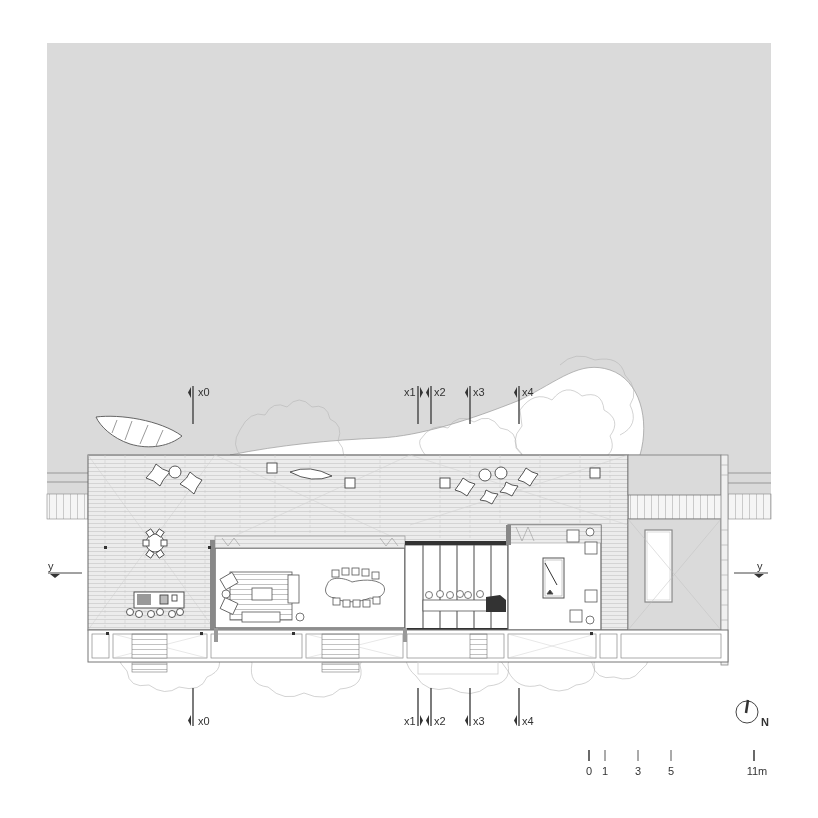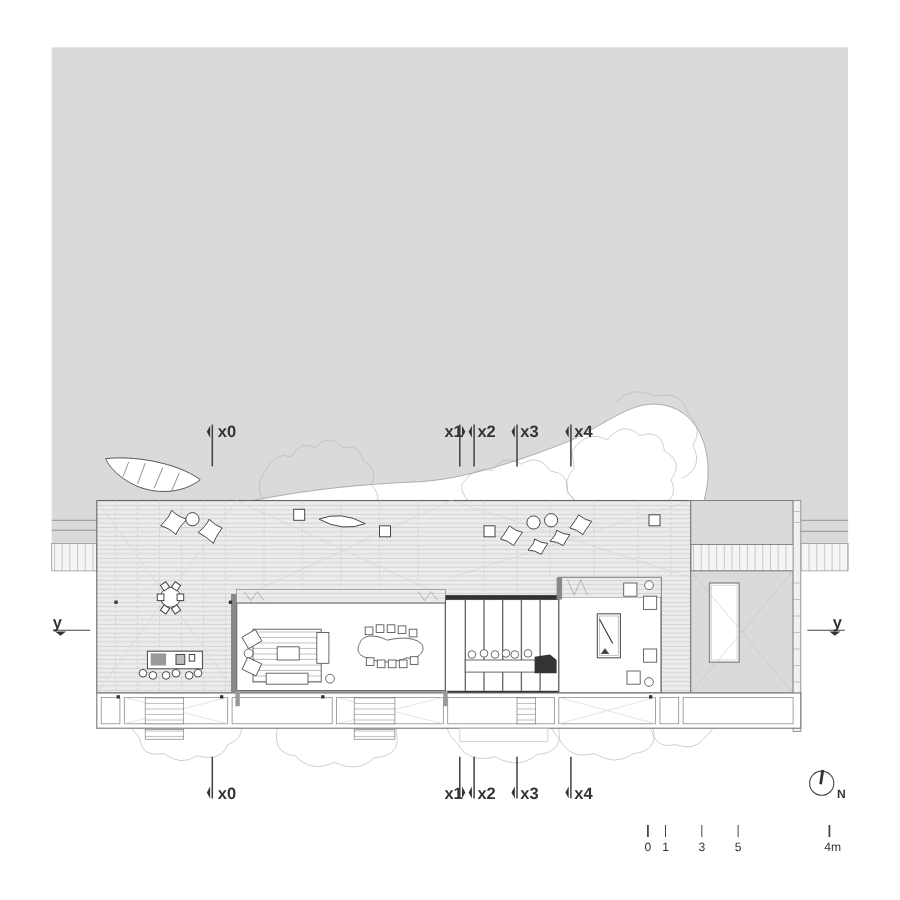--- a/index.html
+++ b/index.html
@@ -1,18 +1,18 @@
 <!DOCTYPE html>
 <html><head>
 <meta charset="utf-8">
 <style>
   html, body { margin:0; padding:0; background:#ffffff; }
   body { width:818px; height:818px; position:relative; overflow:hidden; font-family:"Liberation Sans", sans-serif; }
   #plan { position:absolute; left:0; top:0; width:818px; height:818px; }
-  .lbl { position:absolute; font-size:15px; color:#333; line-height:11px; white-space:nowrap;font-weight:bold; }
+  .lbl { position:absolute; font-size:11px; color:#333; line-height:11px; white-space:nowrap; }
   .scale-lbl { position:absolute; font-size:11px; color:#333; line-height:11px; transform:translateX(-50%); }
   .north-lbl { position:absolute; font-size:11px; font-weight:bold; color:#333; }
 </style>
 </head>
 <body>
 
 <svg id="plan" viewBox="0 0 818 818" xmlns="http://www.w3.org/2000/svg">
   <defs>
     <pattern id="deckLines" width="8" height="4" patternUnits="userSpaceOnUse">
       <rect width="8" height="4" fill="#ececec"></rect>
@@ -329,13 +329,13 @@
 
 <span class="lbl" style="left:48px;top:561px;">y</span>
 <span class="lbl" style="left:757px;top:561px;">y</span>
 
 <span class="north-lbl" style="left:761px;top:716px;">N</span>
 
 <span class="scale-lbl" style="left:589px;top:766px;">0</span>
 <span class="scale-lbl" style="left:605px;top:766px;">1</span>
 <span class="scale-lbl" style="left:638px;top:766px;">3</span>
 <span class="scale-lbl" style="left:671px;top:766px;">5</span>
-<span class="scale-lbl" style="left:757px;top:766px;">4m</span>
+<span class="scale-lbl" style="left:757px;top:766px;">11m</span>
 
 </body></html>

